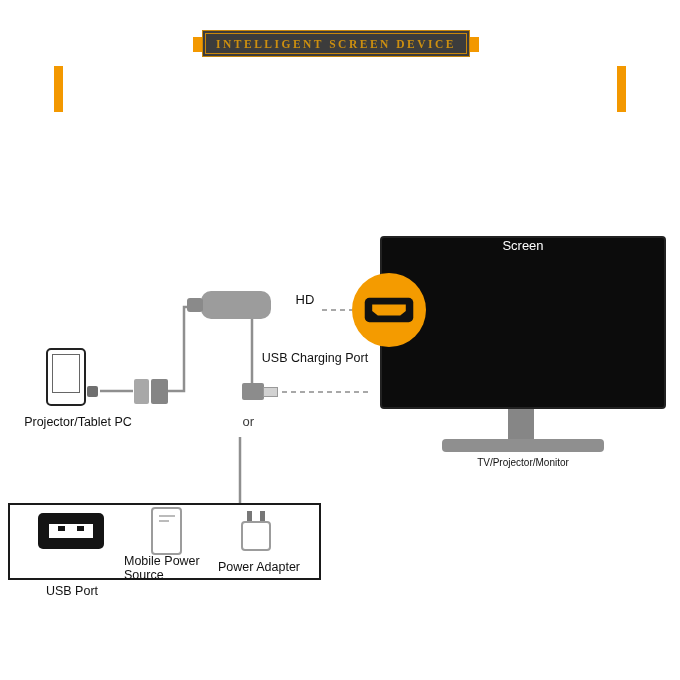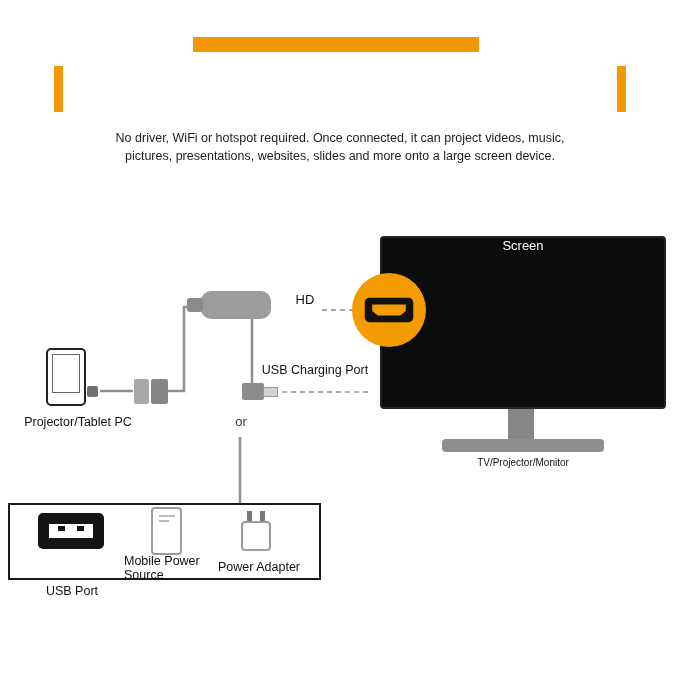--- a/index.html
+++ b/index.html
@@ -53,22 +53,22 @@
   .phone { position:absolute; left:46px; top:348px; width:40px; height:58px;
     background:#fff; border:2px solid #222; border-radius:5px; z-index:2; }
   .phone-screen { position:absolute; left:4px; top:4px; right:4px; bottom:11px; border:1px solid #666; }
   .phone-label { position:absolute; left:2px; top:415px; width:152px; text-align:center; font-size:12.5px; z-index:2; }
   .phone-plug { position:absolute; left:87px; top:386px; width:11px; height:11px; background:#6F6F6F; border-radius:2px; z-index:2; }
   .conn-block-1 { position:absolute; left:134px; top:379px; width:15px; height:25px; background:#A8A8A8; border-radius:2px; z-index:2; }
   .conn-block-2 { position:absolute; left:151px; top:379px; width:17px; height:25px; background:#858585; border-radius:2px; z-index:2; }
 
   .usb-plug-body { position:absolute; left:242px; top:383px; width:22px; height:17px; background:#8C8C8C; border-radius:2px; z-index:2; }
   .usb-plug-tip  { position:absolute; left:263px; top:387px; width:15px; height:10px; background:#D2D2D2; border:1px solid #999; z-index:2; }
-  .usb-charging-label { position:absolute; left:250px; top:363px; width:130px; text-align:center; font-size:12.5px; z-index:2; }
-  .or-label { position:absolute; left:228px; top:414px; width:26px; text-align:center; font-size:13px; color:#3B3B3B; z-index:2; }
+  .usb-charging-label { position:absolute; left:250px; top:351px; width:130px; text-align:center; font-size:12.5px; z-index:2; }
+  .or-label { position:absolute; left:228px; top:414px; width:26px; text-align:right; font-size:13px; color:#3B3B3B; z-index:2; }
 
   
   .power-box { position:absolute; left:8px; top:503px; width:313px; height:77px;
     border:2px solid #1A1A1A; background:#fff; z-index:2; }
   .usb-port-icon { position:absolute; left:38px; top:513px; width:66px; height:36px;
     background:#141414; border-radius:5px; z-index:3; }
   .usb-port-slot { position:absolute; left:11px; top:11px; width:44px; height:14px; background:#fff; }
   .usb-notch { position:absolute; top:2px; width:7px; height:5px; background:#141414; }
   .usb-notch.n1 { left:9px; } .usb-notch.n2 { left:28px; }
   .usb-port-label { position:absolute; left:34px; top:584px; width:76px; text-align:center; font-size:12.5px; z-index:3; }
@@ -85,27 +85,26 @@
   .adapter-body { position:absolute; left:241px; top:521px; width:30px; height:30px;
     background:#fff; border:2px solid #9C9C9C; border-radius:4px; z-index:3; }
   .adapter-label { position:absolute; left:218px; top:560px; width:96px; text-align:left; font-size:12.5px; z-index:3; }
 </style>
 </head>
 <body>
 
 <div class="page">
 
   <div class="banner-strip"></div>
+  <div class="banner-badge">
+    <span>INTELLIGENT SCREEN DEVICE</span>
+  </div>
 
   <div class="title-bar left"></div>
   <div class="title-bar right"></div>
-  <p class="desc">
-    <span>No driver, WiFi or hotspot required. Once connected, it can project videos, music,</span><br>
-    <span>pictures, presentations, websites, slides and more onto a large screen device.</span>
-  </p>
 
   <svg class="lines" viewBox="0 0 680 680">
     <path d="M196 307 H184 V391 H168" fill="none" stroke="#8F8F8F" stroke-width="2.5"></path>
     <path d="M100 391 H133" fill="none" stroke="#8F8F8F" stroke-width="2.5"></path>
     <path d="M252 319 V383" fill="none" stroke="#8F8F8F" stroke-width="2.5"></path>
     <path d="M240 437 V503" fill="none" stroke="#8F8F8F" stroke-width="2.5"></path>
     <path d="M322 310 H352" fill="none" stroke="#A8A8A8" stroke-width="2" stroke-dasharray="5 4"></path>
     <path d="M282 392 H372" fill="none" stroke="#A8A8A8" stroke-width="2" stroke-dasharray="5 4"></path>
   </svg>
 

